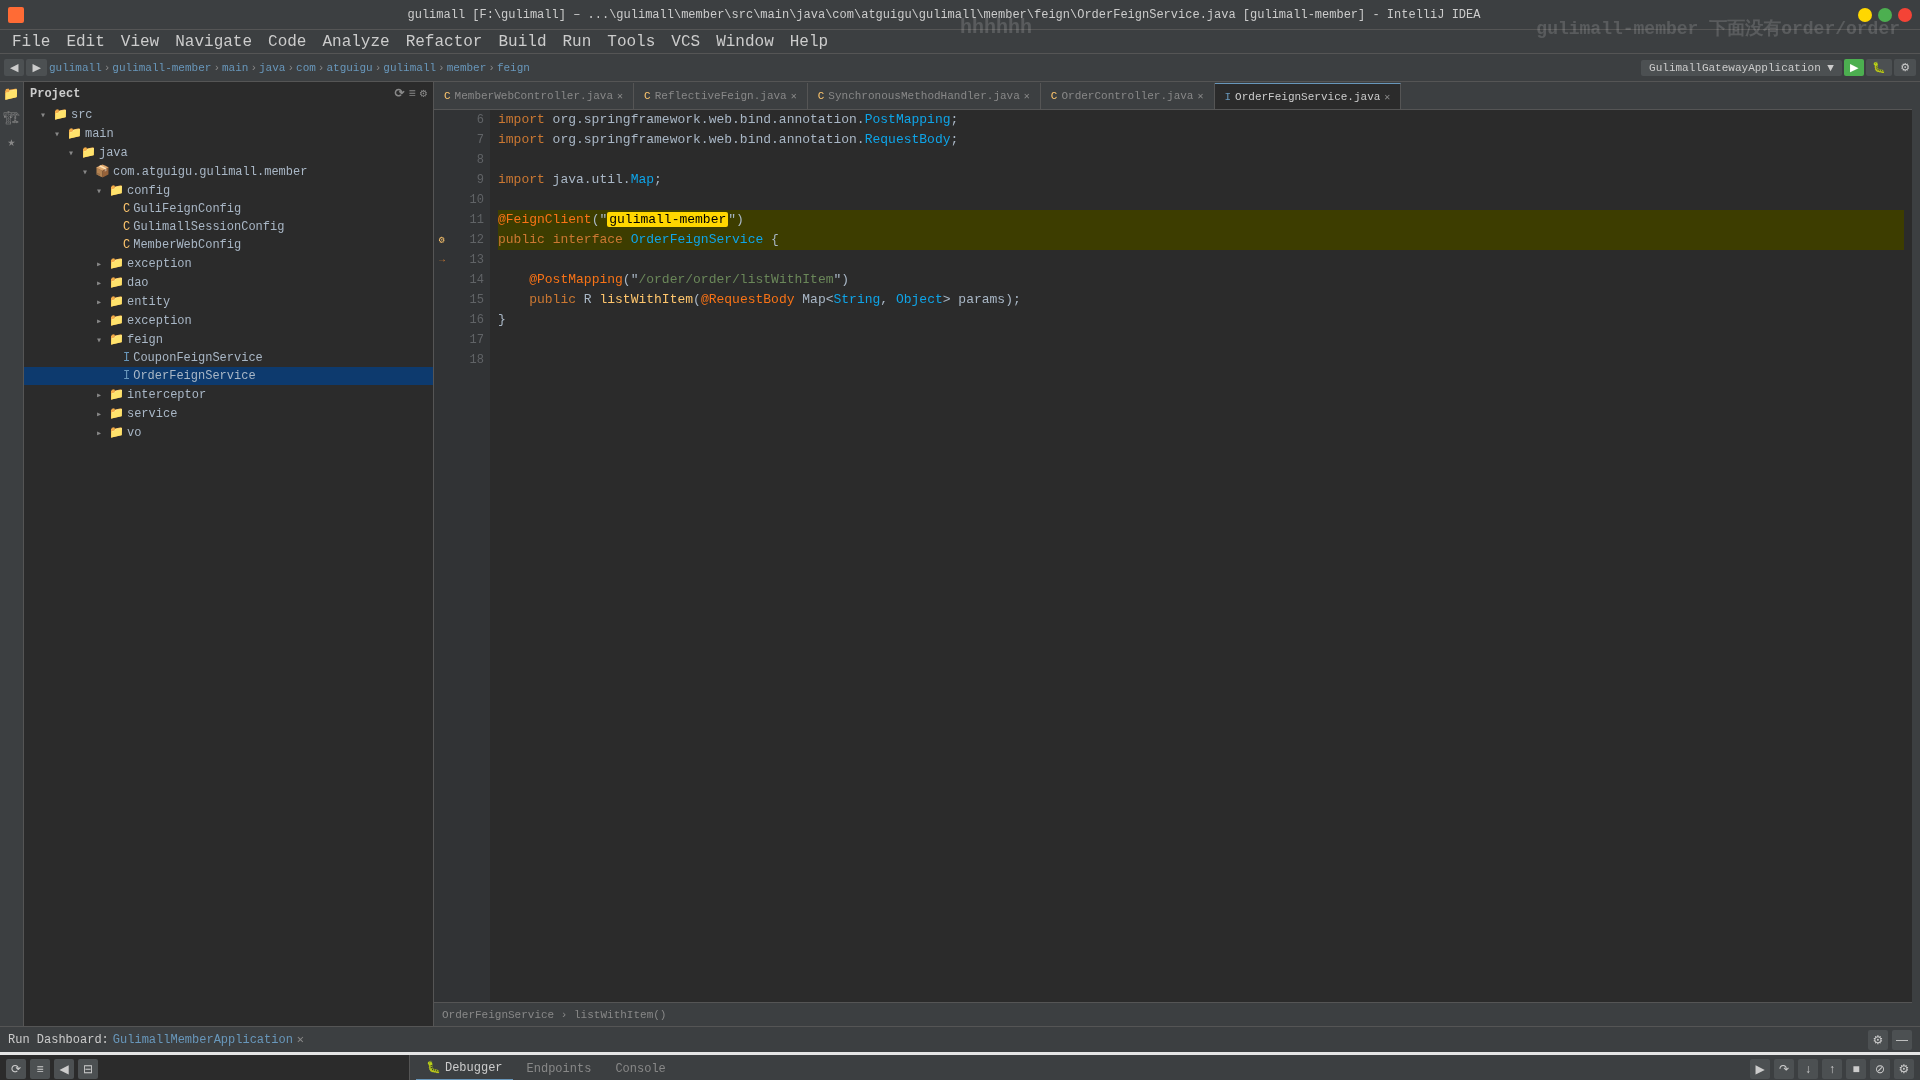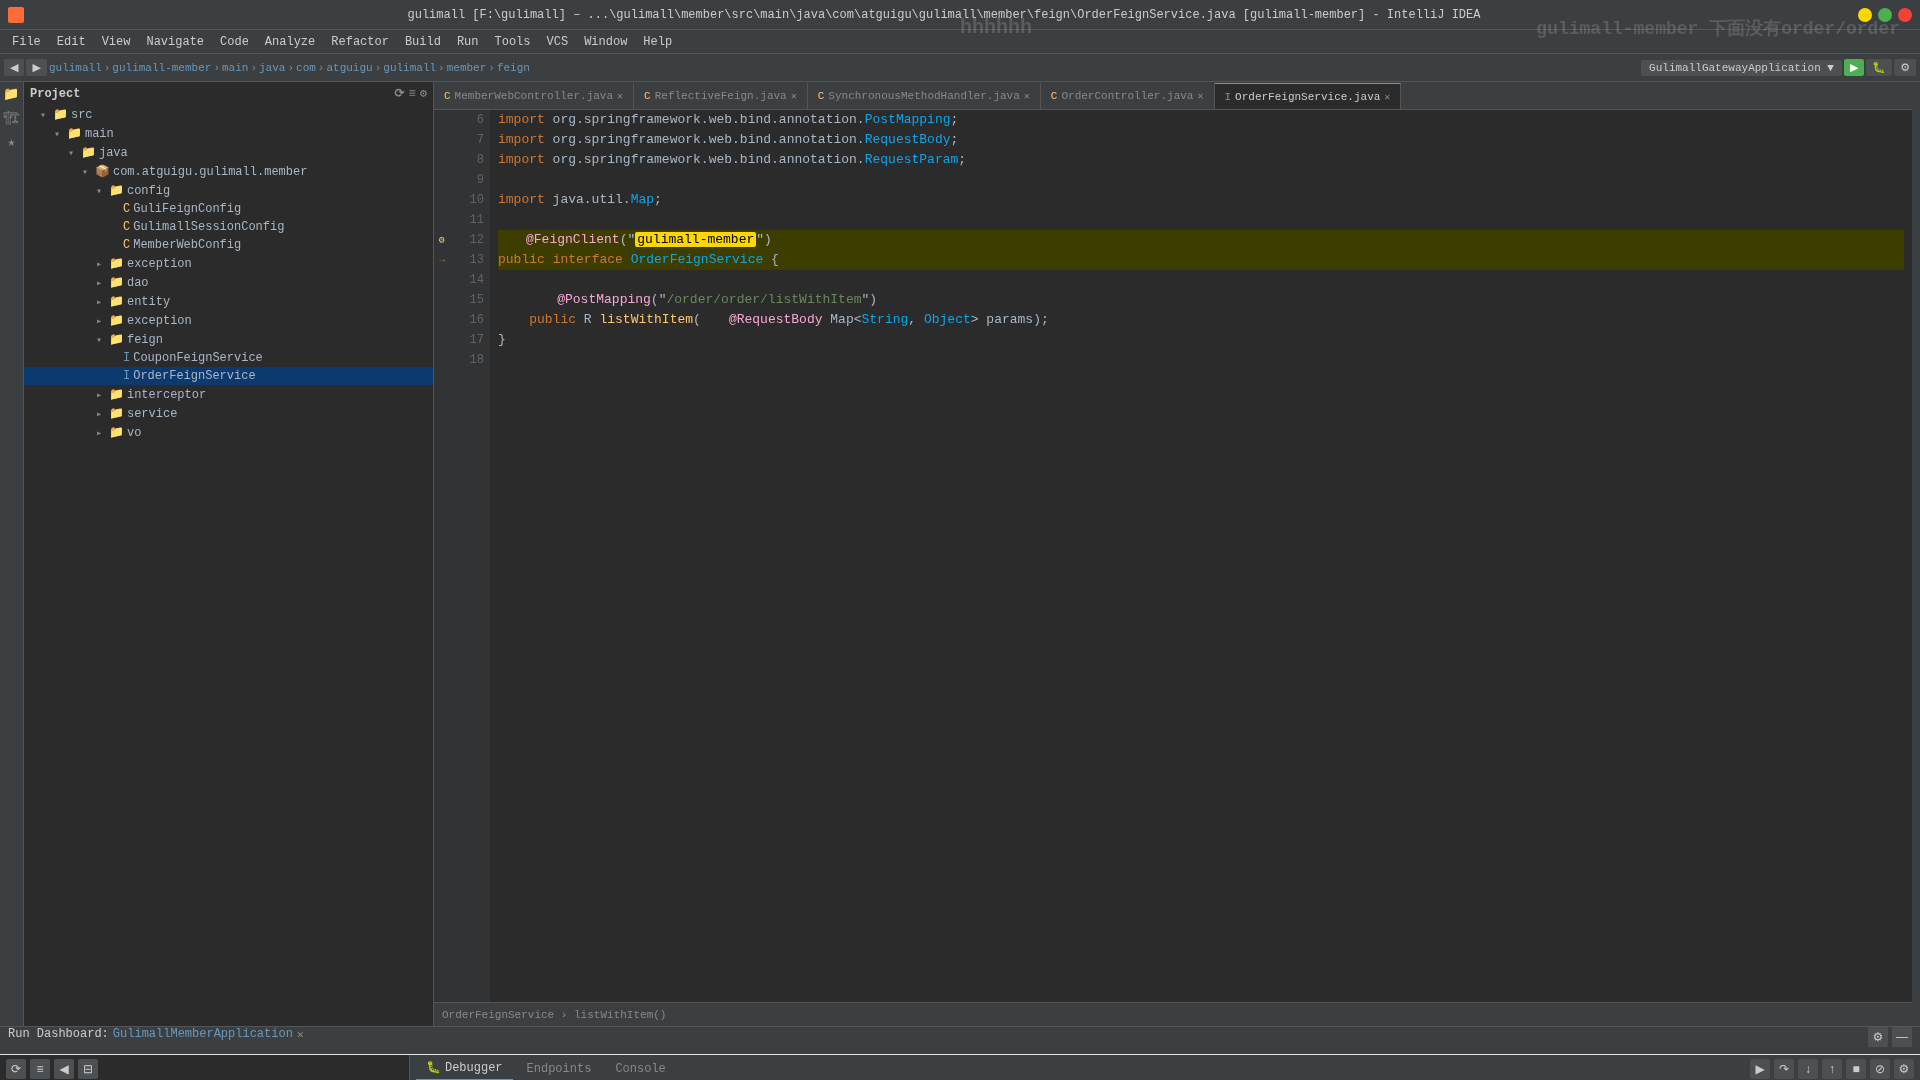--- a/index.html
+++ b/index.html
@@ -53,21 +53,21 @@
       height: 24px;
       background: #3c3f41;
       display: flex;
       align-items: center;
       padding: 0 4px;
       border-bottom: 1px solid #555;
     }
     .menu-item {
       padding: 2px 8px;
       color: #ccc;
-      font-size: 12px;
+      font-size: 16px;
       cursor: pointer;
     }
 
     
     #nav-bar {
       height: 28px;
       background: #3c3f41;
       display: flex;
       align-items: center;
       padding: 0 4px;
@@ -185,21 +185,21 @@
     }
     #code-content {
       flex: 1;
       padding: 0 8px;
       line-height: 20px;
       font-size: 13px;
     }
     .code-line { white-space: pre; display: block; }
     .kw { color: #cc7832; }
     .str { color: #6a8759; }
-    .ann { color: #f9a8d4; padding-left: 28px; }
+    .ann { color: #f97316; }
     .type { color: #0ea5e9; }
     .method { color: #ffc66d; }
     .highlight-yellow { background: #ffd700; color: #000; padding: 0 2px; border-radius: 2px; }
 
     #status-bar-editor {
       height: 24px;
       background: #3c3f41;
       display: flex;
       align-items: center;
       padding: 0 8px;
@@ -217,23 +217,24 @@
       height: 280px;
       background: #2b2b2b;
       border-top: 1px solid #555;
       display: flex;
       flex-direction: column;
     }
     #bottom-tabs {
       height: 28px;
       background: #3c3f41;
       display: flex;
+      align-items: center;
       padding: 0 8px;
       gap: 4px;
-      border-bottom: 1px solid #e5e5e5;
+      border-bottom: 3px solid #e5e5e5;
     }
 
     #bottom-content {
       flex: 1;
       display: flex;
       overflow: hidden;
     }
 
     
     #run-panel {
@@ -541,21 +542,20 @@
         <div>13</div>
         <div>14</div>
         <div>15</div>
         <div>16</div>
         <div>17</div>
         <div>18</div>
       </div>
       <div id="code-content">
         <span class="code-line"><span class="kw">import</span> org.springframework.web.bind.annotation.<span class="type">PostMapping</span>;</span>
         <span class="code-line"><span class="kw">import</span> org.springframework.web.bind.annotation.<span class="type">RequestBody</span>;</span>
-        <span class="code-line"><span class="kw">import</span> org.springframework.web.bind.annotation.<span class="type">RequestParam</span>;</span>
         <span class="code-line"> </span>
         <span class="code-line"><span class="kw">import</span> java.util.<span class="type">Map</span>;</span>
         <span class="code-line"> </span>
         <span class="code-line" style="background:#3d3d00;"><span class="ann">@FeignClient</span>("<span class="highlight-yellow">gulimall-member</span>")</span>
         <span class="code-line" style="background:#3d3d00;"><span class="kw">public</span> <span class="kw">interface</span> <span class="type">OrderFeignService</span> {</span>
         <span class="code-line"> </span>
         <span class="code-line">    <span class="ann">@PostMapping</span>("<span class="str">/order/order/listWithItem</span>")</span>
         <span class="code-line">    <span class="kw">public</span> R <span class="method">listWithItem</span>(<span class="ann">@RequestBody</span> Map&lt;<span class="type">String</span>, <span class="type">Object</span>&gt; params);</span>
         <span class="code-line">}</span>
         <span class="code-line"> </span>

